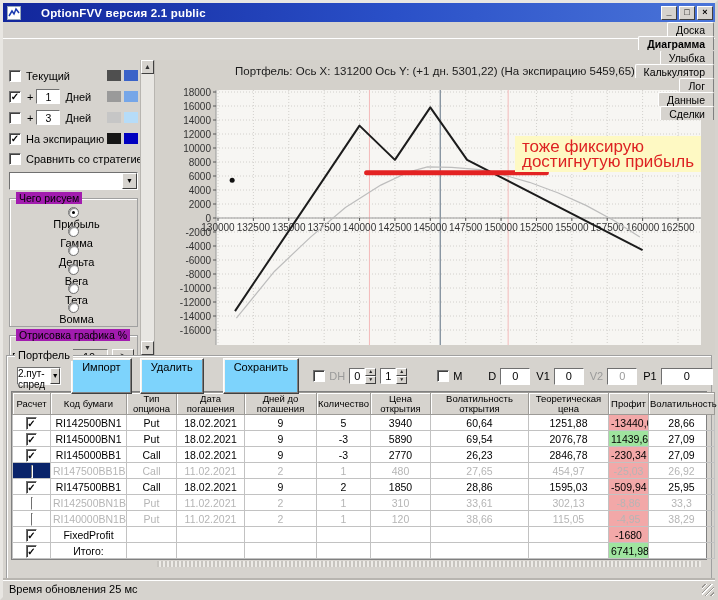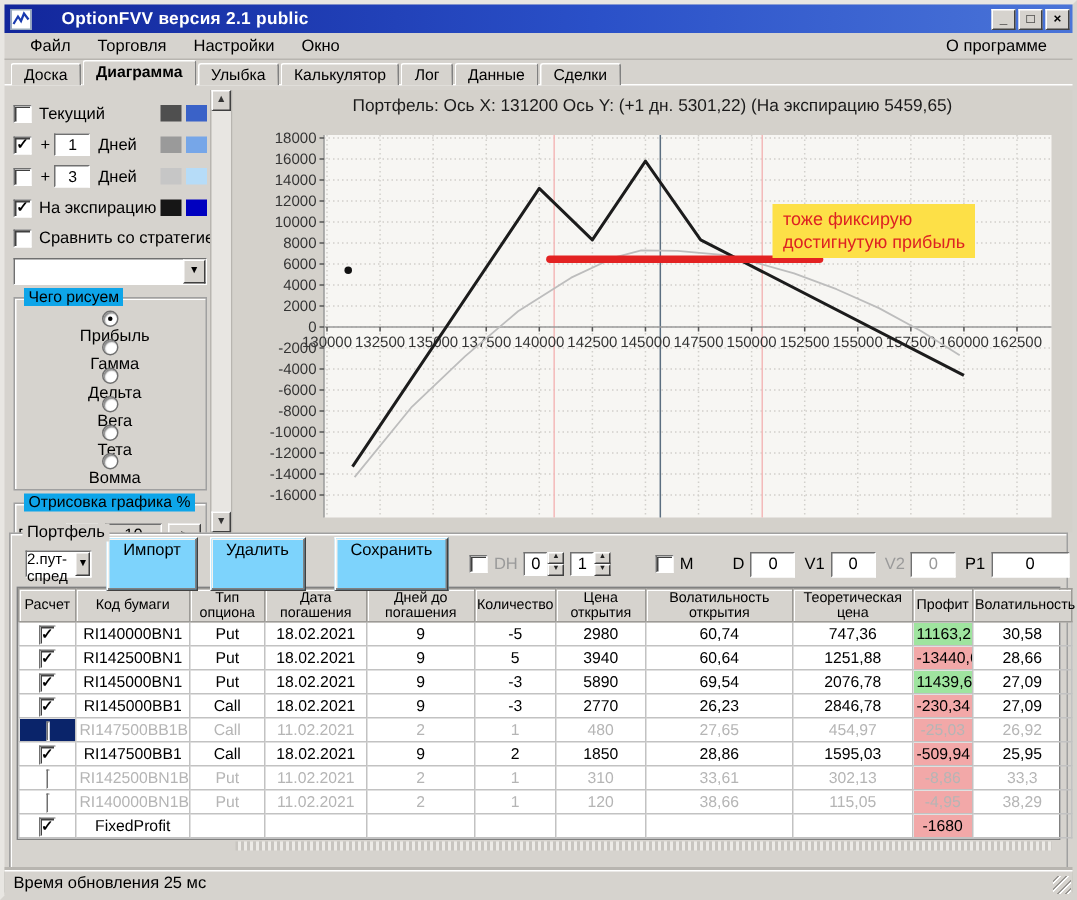--- a/index.html
+++ b/index.html
@@ -9,54 +9,54 @@
   
   .titlebar { height:19px; background:linear-gradient(90deg,#12269b,#2a50c8 55%,#4a74d8); display:flex; align-items:center; padding:0 2px 0 4px; color:#fff; }
   .titlebar .ttext { flex:1; font-weight:bold; font-size:11.5px; letter-spacing:.2px; margin-left:20px; white-space:nowrap; }
   .appicon { width:14px; height:14px; background:#fff; border:1px solid #9ab; display:flex; align-items:center; justify-content:center; }
   .winbtn { width:16px; height:14px; margin-left:2px; background:#d6d3ce; border:1px solid; border-color:#fff #404040 #404040 #fff; color:#000; font-size:9px; line-height:11px; text-align:center; font-weight:bold; }
   
   .menubar { height:18px; display:flex; align-items:center; padding:0 8px; border-bottom:1px solid #b8b5b0; }
   .menu-item { padding:2px 9px; }
   .menubar .spacer { flex:1; }
   
-  .tabbar { height:17px; display:flex; align-items:flex-end; padding-left:4px; position:relative; }
+  .tabbar { height:17px; display:flex; align-items:flex-end; padding-left:4px; position:relative;flex-direction:column; }
   .tabbar:after { content:""; position:absolute; left:0; right:0; bottom:0; height:1px; background:#fff; }
   .tab { height:15px; padding:1px 8px 0; margin-right:1px; border:1px solid #808080; border-bottom:none; border-top-color:#fff; border-left-color:#fff; background:#d6d3ce; border-radius:2px 2px 0 0; font-size:10.5px; z-index:1; }
   .tab.active { height:17px; font-weight:bold; z-index:3; box-shadow:0 1px 0 #d6d3ce; }
   
   .main { position:absolute; top:57px; left:0; right:0; height:295px; display:flex; }
   .lpanel { width:152px; position:relative; padding:5px 16px 0 6px; border-right:1px solid #b8b5b0; }
   .lrow { display:flex; align-items:center; height:21px; white-space:nowrap; }
   .cb { width:12px; height:12px; background:#fff; border:1px solid; border-color:#707070 #fff #fff #707070; box-shadow:inset 1px 1px 0 #404040; font-size:10px; line-height:10px; text-align:center; color:#000; flex:0 0 auto; }
   .cb.ck:before { content:"✓"; font-weight:bold; }
   .lrow .lab { margin-left:5px; }
   .lrow .plus { margin:0 3px 0 6px; }
   .mini { width:24px; height:15px; background:#fff; border:1px solid; border-color:#707070 #fff #fff #707070; text-align:center; font-size:10.5px; font-family:"Liberation Sans",sans-serif; }
   .swatches { margin-left:auto; display:flex; gap:3px; }
   .sw { width:14px; height:11px; }
   .dropdown { height:18px; margin:3px 0 6px; background:#fff; border:1px solid; border-color:#707070 #fff #fff #707070; display:flex; }
   .dropdown .dval { flex:1; padding:2px 3px; overflow:hidden; white-space:nowrap; }
   .dd-btn { width:15px; background:#d6d3ce; border:1px solid; border-color:#fff #404040 #404040 #fff; font-size:7px; line-height:14px; text-align:center; }
   .gbox { border:1px solid #a0a0a0; box-shadow:1px 1px 0 #fff inset; position:relative; margin-top:8px; padding:8px 6px 5px; }
-  .glabel { position:absolute; top:-7px; left:6px; background:#0ea5e9; padding:0 3px; font-size:10.5px; }
+  .glabel { position:absolute; top:-7px; left:6px; background:#a21caf; padding:0 3px; font-size:10.5px; }
   .rrow { display:flex; align-items:center; height:19px;flex-direction:column; }
   .radio { width:11px; height:11px; border-radius:50%; background:#fff; border:1px solid #707070; box-shadow:inset 1px 1px 1px #888; position:relative; flex:0 0 auto; }
   .radio.sel:after { content:""; position:absolute; inset:3px; border-radius:50%; background:#000; }
   .rrow .lab { margin-left:6px; }
   .spinrow { display:flex; align-items:center; margin:3px 0; }
   .spinrow .lab { width:32px; }
   .sbtn { width:22px; height:16px; background:#d6d3ce; border:1px solid; border-color:#fff #404040 #404040 #fff; text-align:center; font-size:9px; line-height:13px; }
   .spinval { width:38px; height:16px; margin:0 4px; background:#d6d3ce; border:1px solid; border-color:#707070 #fff #fff #707070; text-align:center; line-height:15px; }
   .vscroll { position:absolute; right:0; top:0; bottom:0; width:14px; background:#e8e6e2; border-left:1px solid #b8b5b0; }
   .varrow { position:absolute; left:0; right:0; height:14px; background:#d6d3ce; border:1px solid; border-color:#fff #404040 #404040 #fff; font-size:7px; text-align:center; line-height:12px; color:#333; }
   
   .chart { flex:1; position:relative; background:#d4d1cb; }
   .chart-title { position:absolute; top:5px; left:0; right:0; text-align:center; font-size:11.5px; color:#1a1a1a; }
-  .annotation { position:absolute; left:360px; top:76px; background:#fde047; padding:3px 7px; font-size:12px; line-height:15px; z-index:5; }
+  .annotation { position:absolute; left:360px; top:76px; background:#fef9c3; padding:3px 7px; font-size:17px; line-height:15px; z-index:5; }
   
   .portfolio { position:absolute; top:352px; left:3px; right:3px; height:228px; border:1px solid #a0a0a0; box-shadow:1px 1px 0 #fff inset; background:#d6d3ce; }
   .pf-label { position:absolute; top:-7px; left:8px; background:#d6d3ce; padding:0 3px; }
   .pf-controls { display:flex; align-items:center; height:26px; margin:7px 4px 2px; gap:4px; }
   .btn { height:36px; padding:0 10px; background:#7dd3fc; border:1px solid; border-color:#fff #404040 #404040 #fff; box-shadow:inset -1px -1px 0 #808080, inset 1px 1px 0 #f4f2ee; font-size:11px; line-height:17px; }
   .pf-dd { width:72px; height:18px; background:#fff; border:1px solid; border-color:#707070 #fff #fff #707070; display:flex; font-size:10px; }
   .spinbox { display:flex; height:16px; }
   .spinbox .v { width:16px; background:#fff; border:1px solid; border-color:#707070 #fff #fff #707070; text-align:center; line-height:14px; }
   .spin-arrows { width:11px; display:flex; flex-direction:column; }
   .spin-arrows div { flex:1; background:#d6d3ce; border:1px solid; border-color:#fff #404040 #404040 #fff; font-size:5px; line-height:5px; text-align:center; color:#222; }
@@ -87,30 +87,20 @@
       <svg width="12" height="12" viewBox="0 0 12 12">
           <polyline points="1,9 4,4 6,7 8,2 11,6" fill="none" stroke="#1a3bb0" stroke-width="1.5"></polyline>
         </svg>
     </span>
     <span class="ttext">OptionFVV версия 2.1 public</span>
     <span class="winbtn">_</span>
     <span class="winbtn">□</span>
     <span class="winbtn">×</span>
   </div>
 
-  <div class="menubar">
-    <span id="menu-items" style="display:flex;">
-        <span class="menu-item">Файл</span>
-        <span class="menu-item">Торговля</span>
-        <span class="menu-item">Настройки</span>
-        <span class="menu-item">Окно</span>
-      </span>
-    <span class="spacer"></span>
-    <span class="menu-item">О программе</span>
-  </div>
 
   <div class="tabbar" id="tabbar">
       <span class="tab">Доска</span>
       <span class="tab active">Диаграмма</span>
       <span class="tab">Улыбка</span>
       <span class="tab">Калькулятор</span>
       <span class="tab">Лог</span>
       <span class="tab">Данные</span>
       <span class="tab">Сделки</span>
     </div>
@@ -407,33 +397,20 @@
               <th>Цена открытия</th>
               <th>Волатильность открытия</th>
               <th>Теоретическая цена</th>
               <th>Профит</th>
               <th>Волатильность</th>
             </tr>
           </thead>
         <tbody id="tbody">
             <tr>
               <td><span class="cb ck"></span></td>
-              <td>RI140000BN1</td>
-              <td>Put</td>
-              <td>18.02.2021</td>
-              <td>9</td>
-              <td>-5</td>
-              <td>2980</td>
-              <td>60,74</td>
-              <td>747,36</td>
-              <td class="pos">11163,2</td>
-              <td>30,58</td>
-            </tr>
-            <tr>
-              <td><span class="cb ck"></span></td>
               <td>RI142500BN1</td>
               <td>Put</td>
               <td>18.02.2021</td>
               <td>9</td>
               <td>5</td>
               <td>3940</td>
               <td>60,64</td>
               <td>1251,88</td>
               <td class="neg">-13440,6</td>
               <td>28,66</td>
@@ -522,20 +499,33 @@
               <td></td>
               <td></td>
               <td></td>
               <td></td>
               <td></td>
               <td></td>
               <td></td>
               <td class="neg">-1680</td>
               <td></td>
             </tr>
+            <tr>
+              <td><span class="cb ck"></span></td>
+              <td>Итого:</td>
+              <td></td>
+              <td></td>
+              <td></td>
+              <td></td>
+              <td></td>
+              <td></td>
+              <td></td>
+              <td class="pos">6741,98</td>
+              <td></td>
+            </tr>
           </tbody>
       </table>
     </div>
     <div class="hscroll"></div>
   </div>
 
   <div class="statusbar">
     <span>Время обновления 25 мс</span>
     <span class="grip"></span>
   </div>

